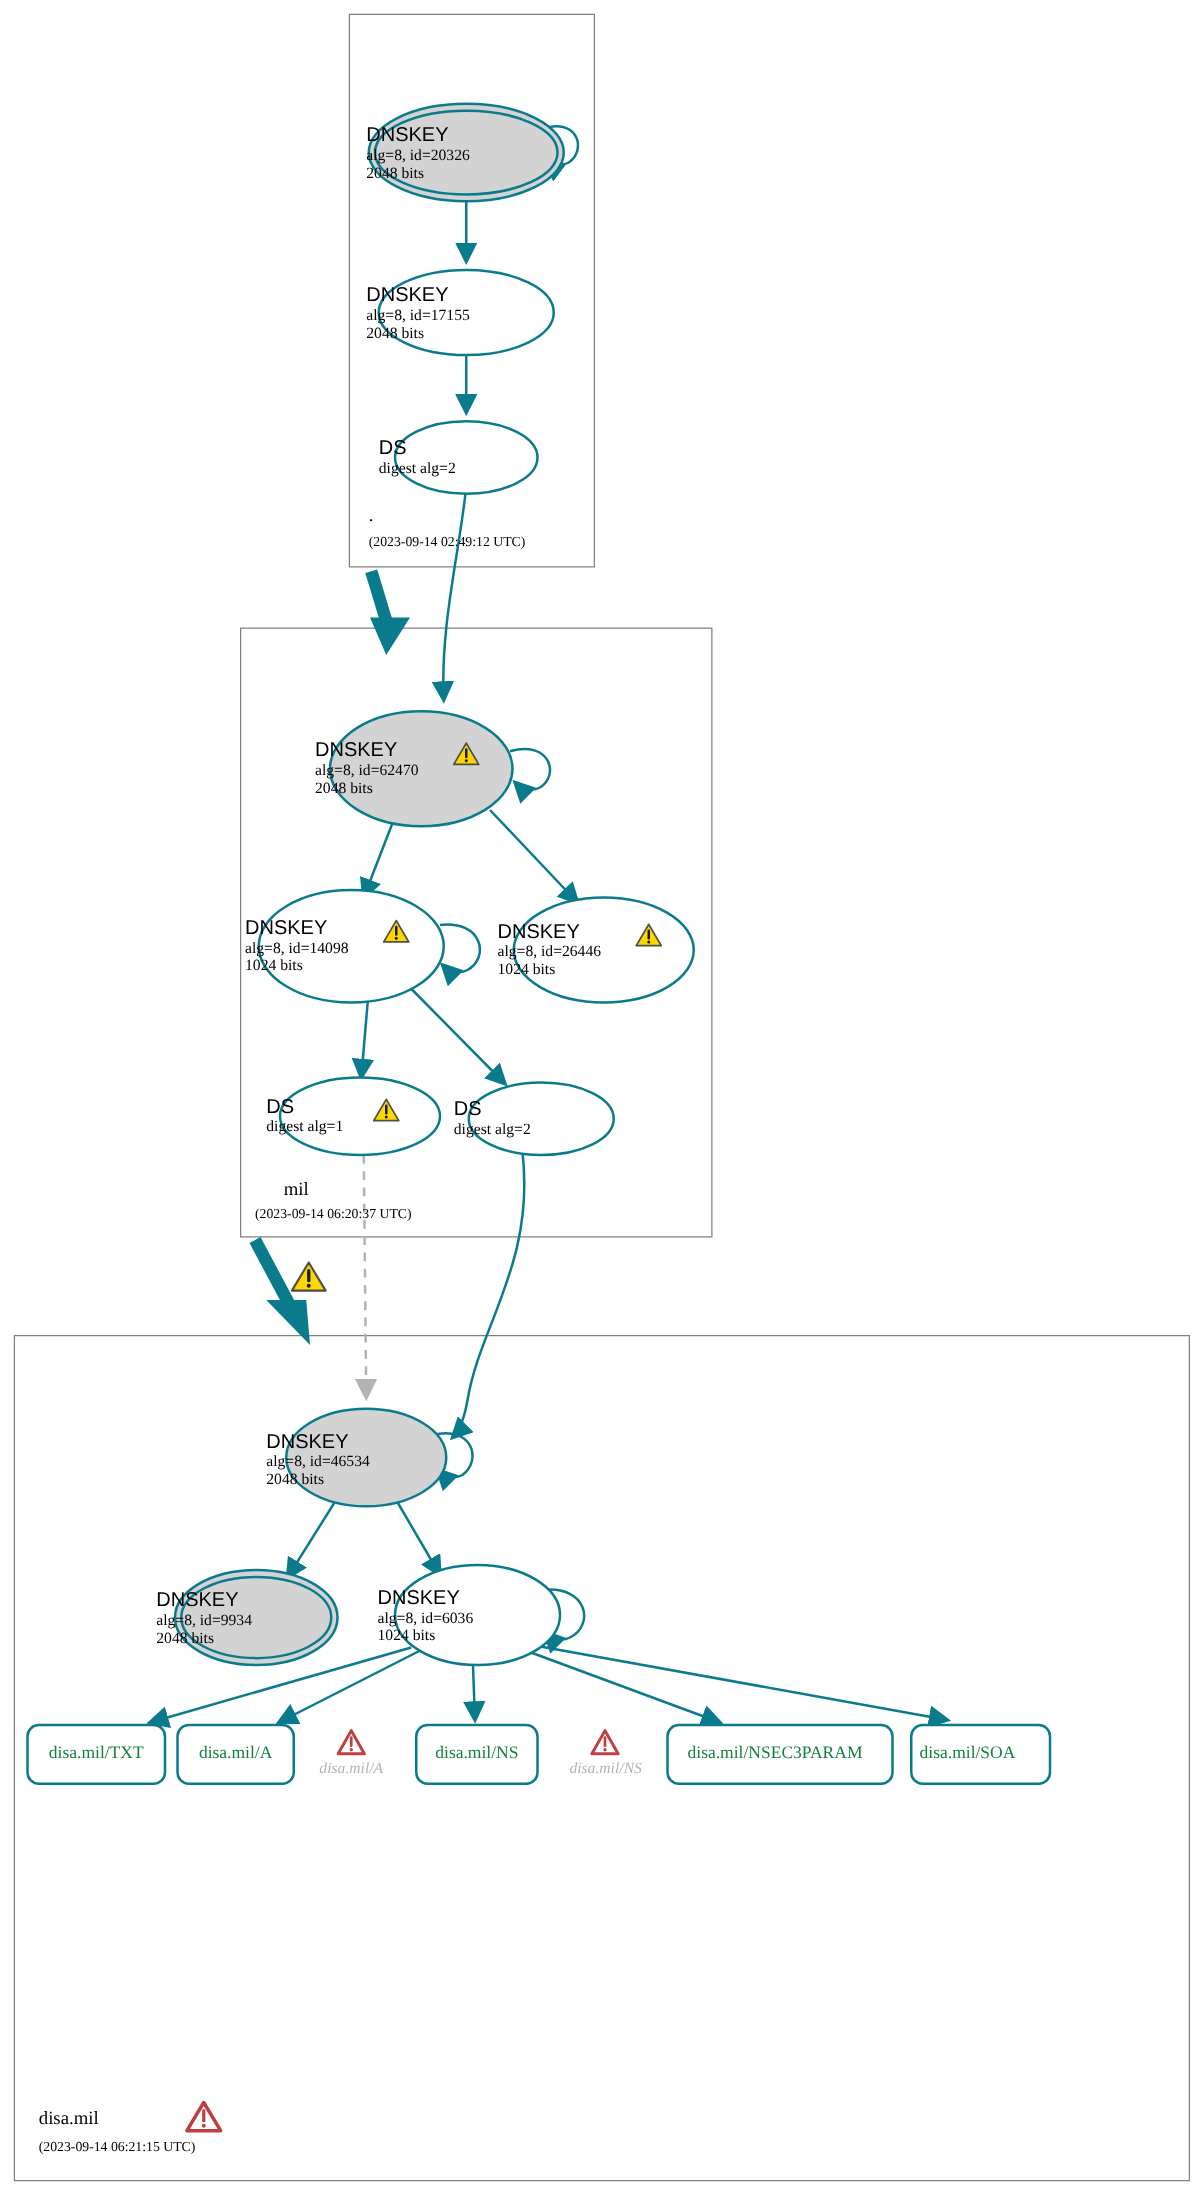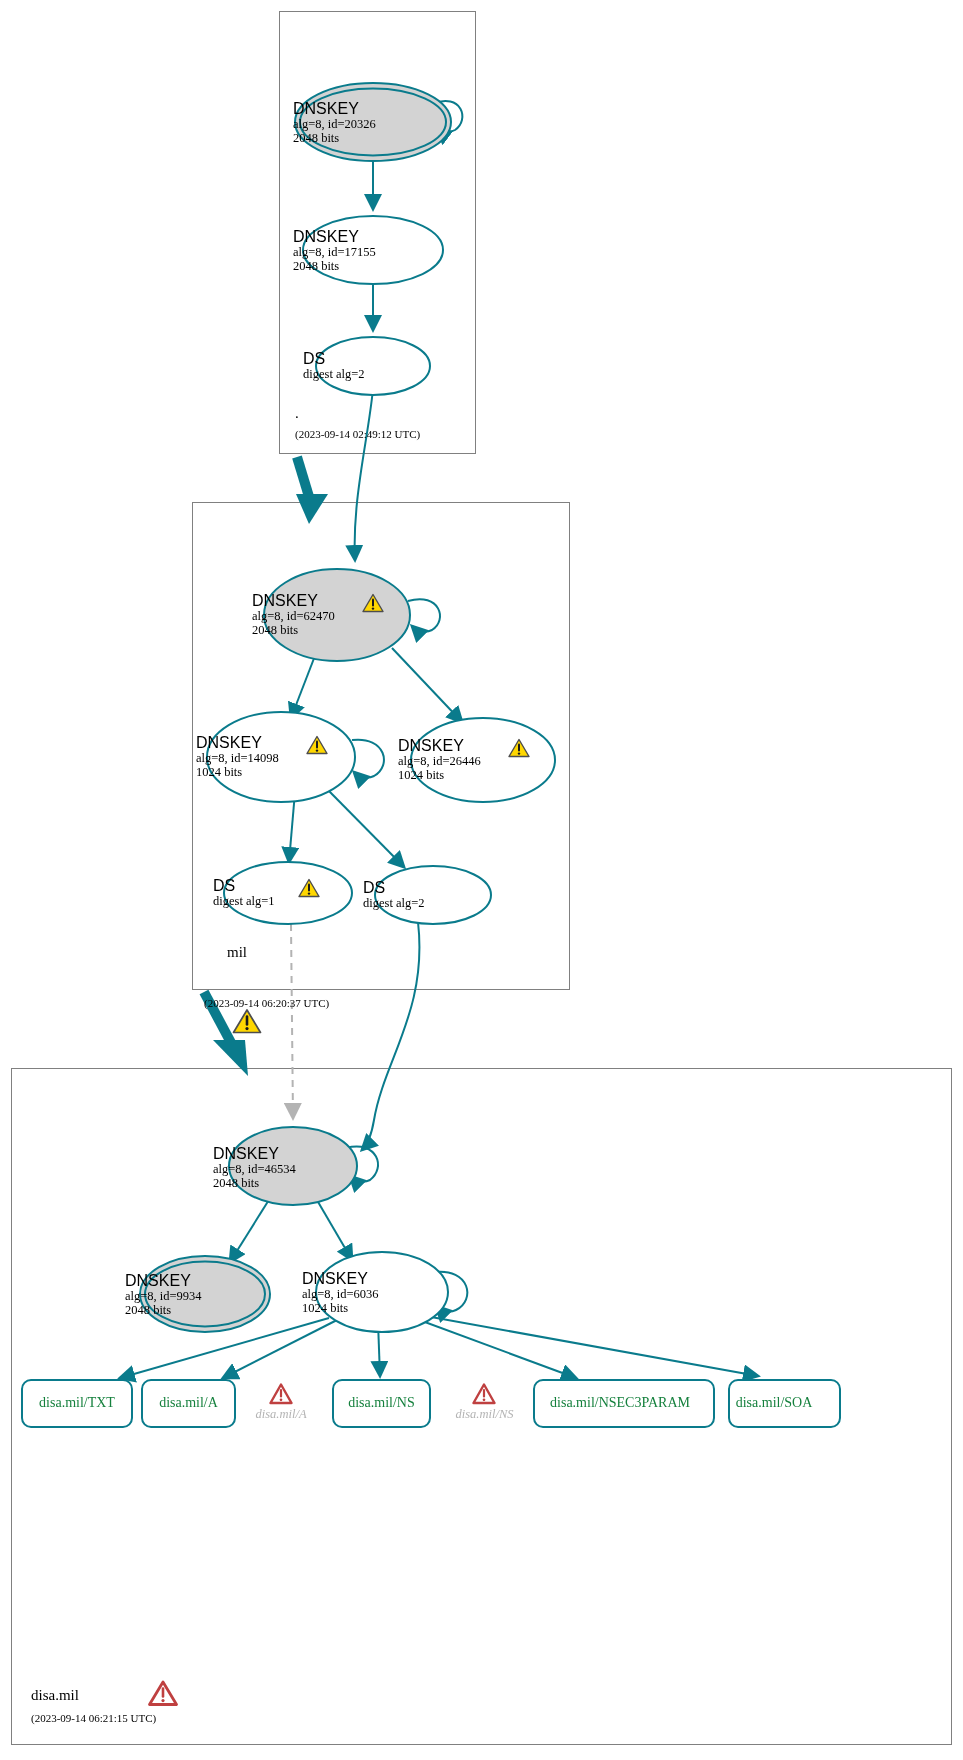--- a/index.html
+++ b/index.html
@@ -337,21 +337,21 @@
   <div class="rr-text muted" style="left:442px; top:1407px; width:85px;">disa.mil/NS</div>
 
   <div class="rr-text" style="left:534px; top:1395px; width:172px;">disa.mil/NSEC3PARAM</div>
 
   <div class="rr-text" style="left:729px; top:1395px; width:90px;">disa.mil/SOA</div>
 
   <div class="zone-label zone-name" style="left:295px; top:405px;">.</div>
   <div class="zone-label zone-time" style="left:295px; top:428px;">(2023-09-14 02:49:12 UTC)</div>
 
   <div class="zone-label zone-name" style="left:204px; top:944px;margin-left:23px;">mil</div>
-  <div class="zone-label zone-time" style="left:204px; top:965px;margin-top:32px;">(2023-09-14 06:20:37 UTC)</div>
+  <div class="zone-label zone-time" style="left:204px; top:965px;">(2023-09-14 06:20:37 UTC)</div>
 
   <div class="zone-label zone-name" style="left:31px; top:1687px;">disa.mil</div>
   <div class="zone-label zone-time" style="left:31px; top:1712px;text-align:right;">(2023-09-14 06:21:15 UTC)</div>
 
   <div class="badge" style="left:232px; top:1008px;">
     <svg width="30" height="27" viewBox="0 0 30 27">
       <path d="M15,2 L28.5,24.5 L1.5,24.5 z" fill="#ffd700" stroke="#4d4d4d" stroke-width="1.7" stroke-linejoin="round"></path>
       <path d="M15,8.5 L15,16.5" stroke="#1a1a1a" stroke-width="2.6" stroke-linecap="round"></path>
       <circle cx="15" cy="20.6" r="1.6" fill="#1a1a1a"></circle>
     </svg>

